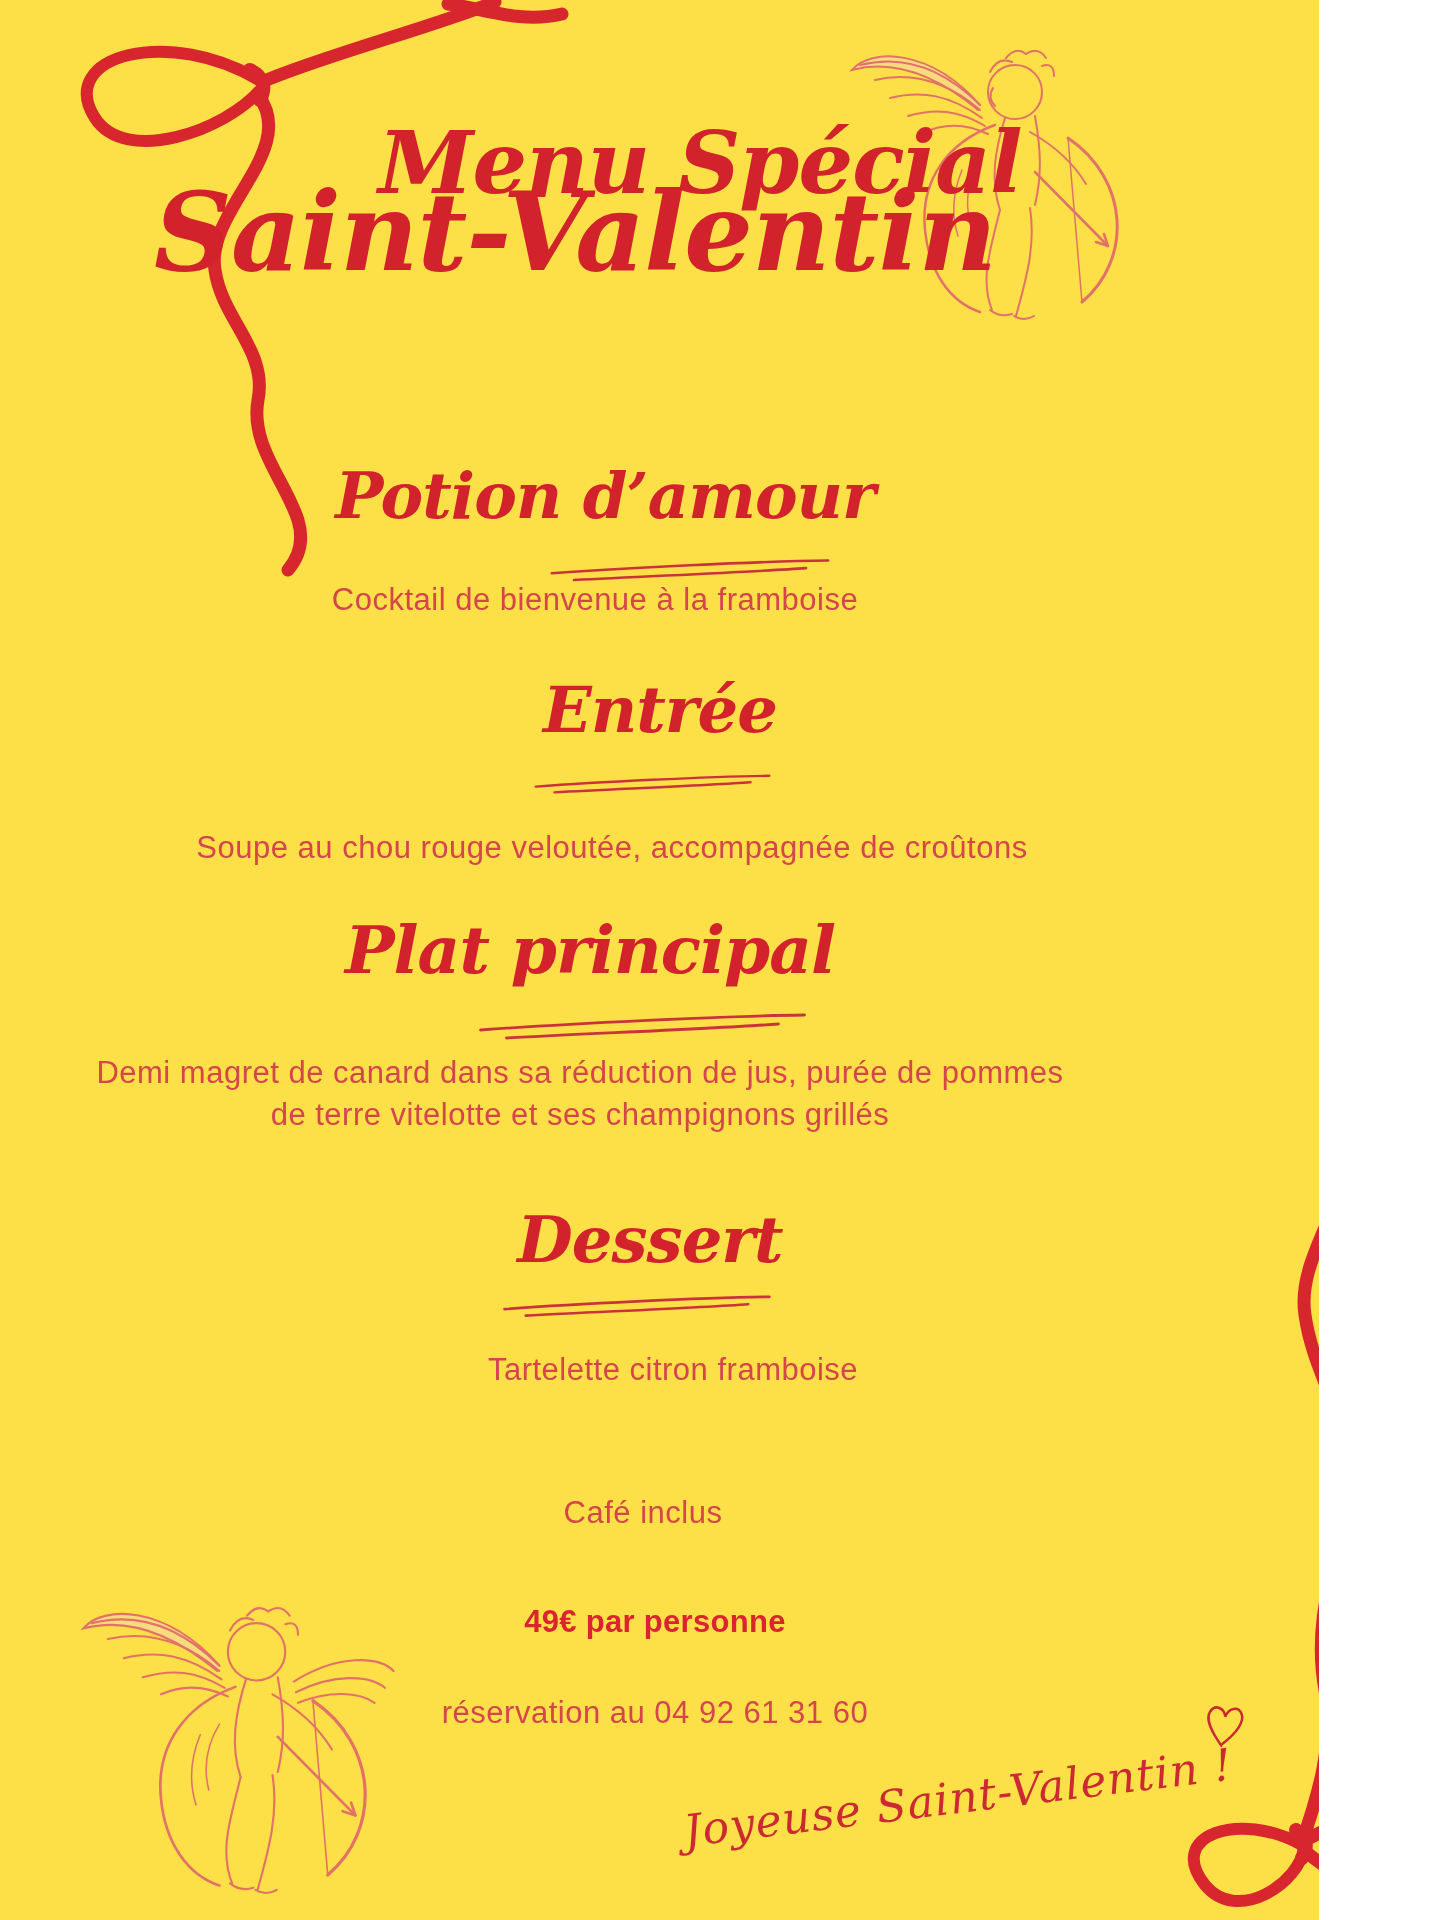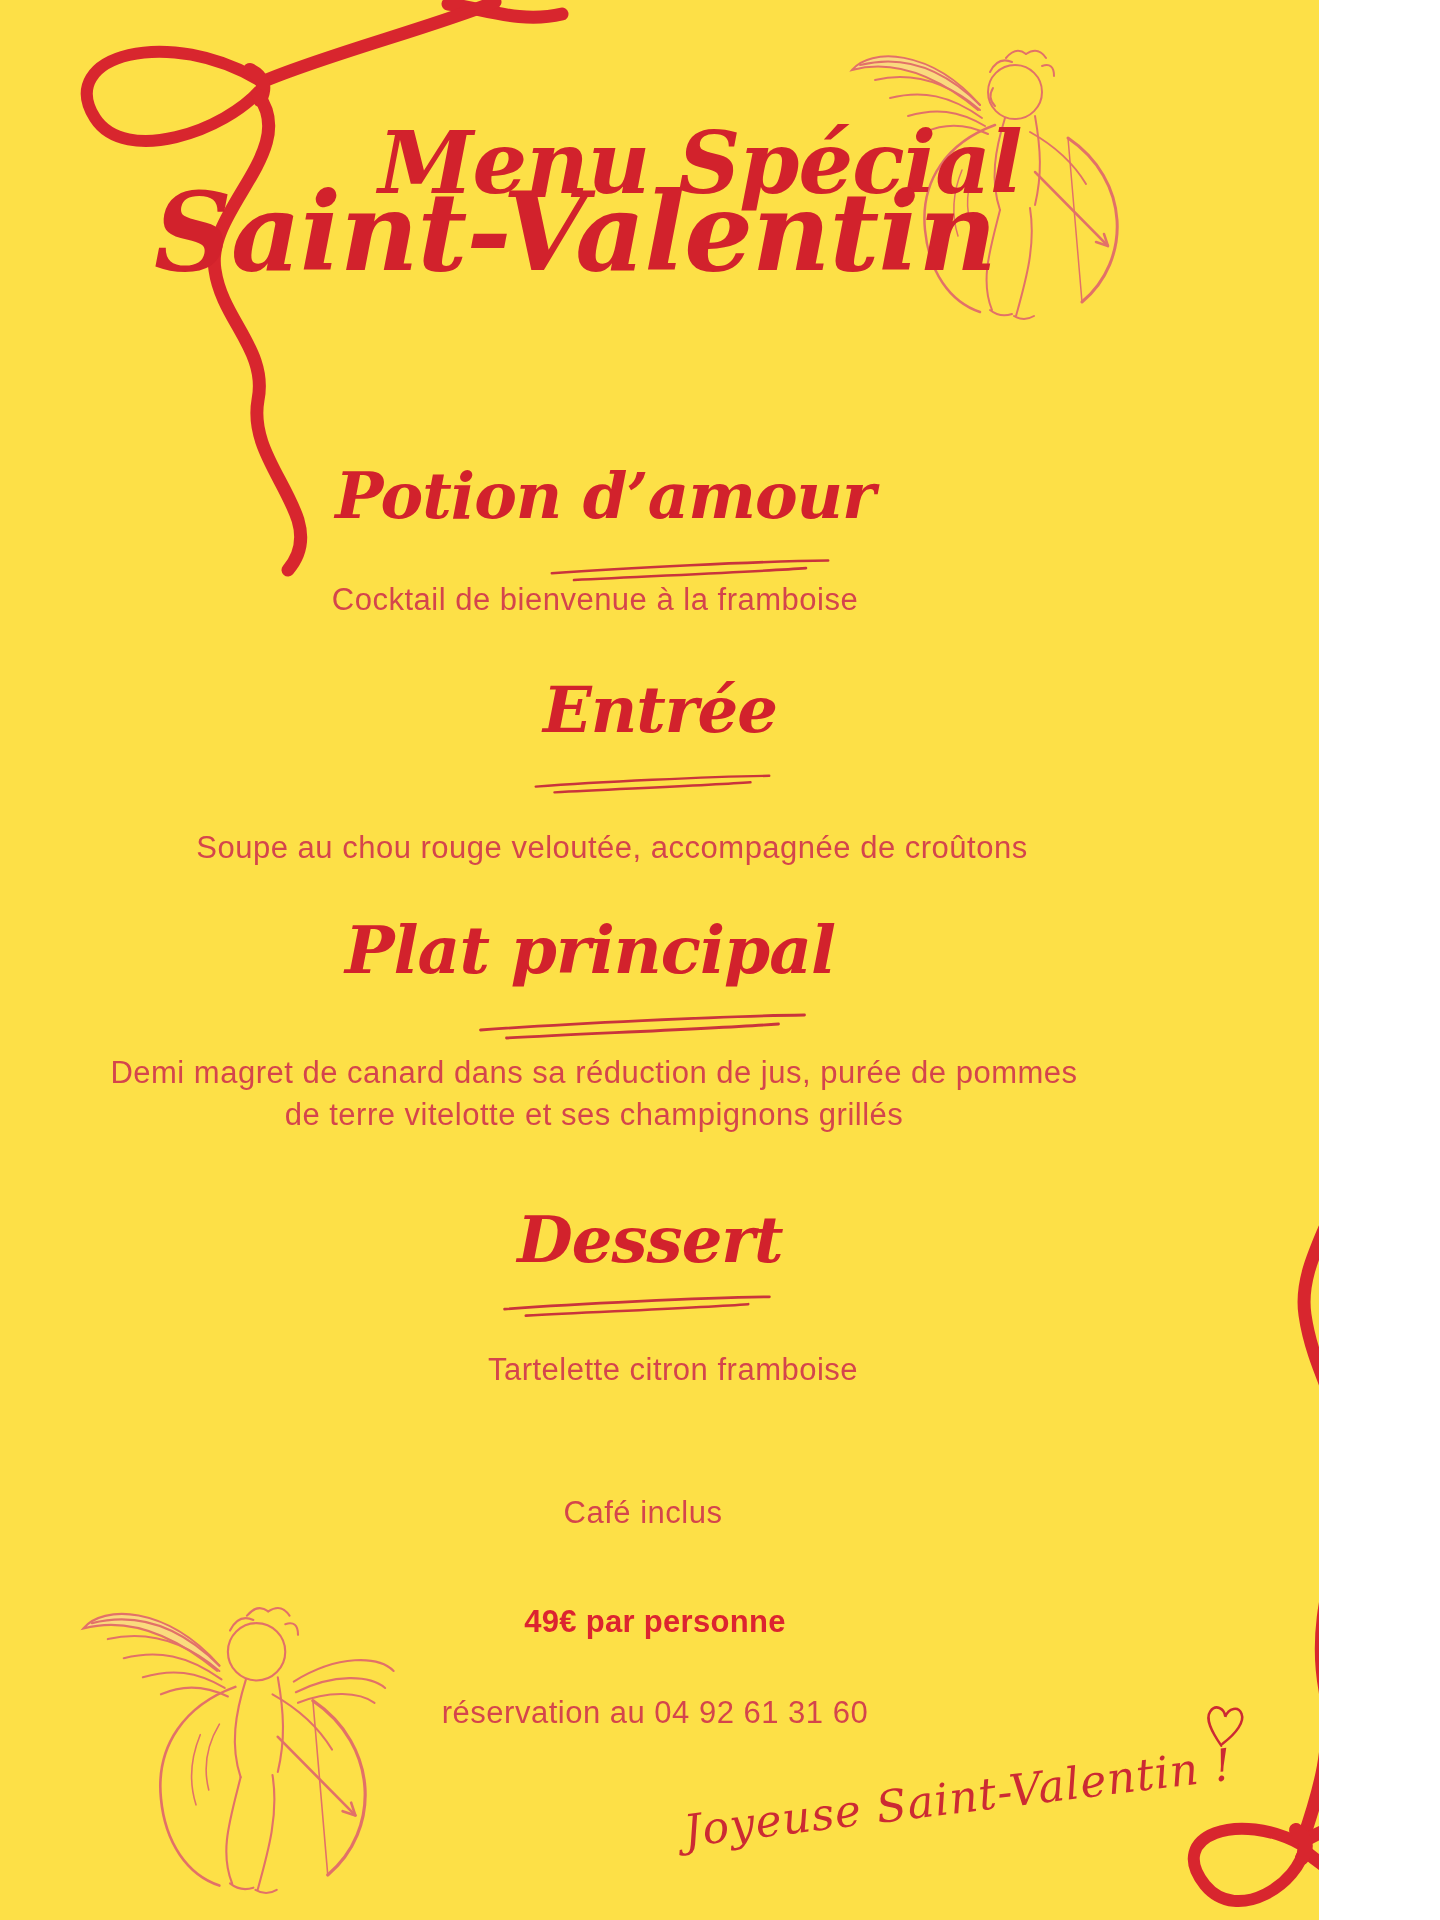--- a/index.html
+++ b/index.html
@@ -144,21 +144,21 @@
   </div>
   <div class="line" style="top:827px;transform:translateX(-108px);">Soupe au chou rouge veloutée, accompagnée de croûtons</div>
 
   <div class="script" style="top:916px;font-size:66px;transform:translateX(-130px);">Plat principal</div>
   <div class="flourish" style="left:465px;top:1008px;width:355px;height:34px;">
     <svg viewBox="0 0 340 34" fill="none" stroke="#C9343C" stroke-width="2.8" stroke-linecap="round">
       <path d="M8,22 C90,16 250,8 332,7"></path>
       <path d="M34,30 C130,25 252,20 306,16"></path>
     </svg>
   </div>
-  <div class="line wrapline" style="top:1052px;left:104px;width:980px;">Demi magret de canard dans sa réduction de jus, purée de pommes de terre vitelotte et ses champignons grillés</div>
+  <div class="line wrapline" style="top:1052px;left:90px;width:980px;">Demi magret de canard dans sa réduction de jus, purée de pommes de terre vitelotte et ses champignons grillés</div>
 
   <div class="script" style="top:1206px;font-size:64px;transform:translateX(-70px);">Dessert</div>
   <div class="flourish" style="left:498px;top:1288px;width:278px;height:34px;">
     <svg viewBox="0 0 340 34" fill="none" stroke="#C9343C" stroke-width="3.2" stroke-linecap="round">
       <path d="M8,22 C90,16 250,8 332,7"></path>
       <path d="M34,30 C130,25 252,20 306,16"></path>
     </svg>
   </div>
   <div class="line" style="top:1349px;transform:translateX(-47px);">Tartelette citron framboise</div>
 

